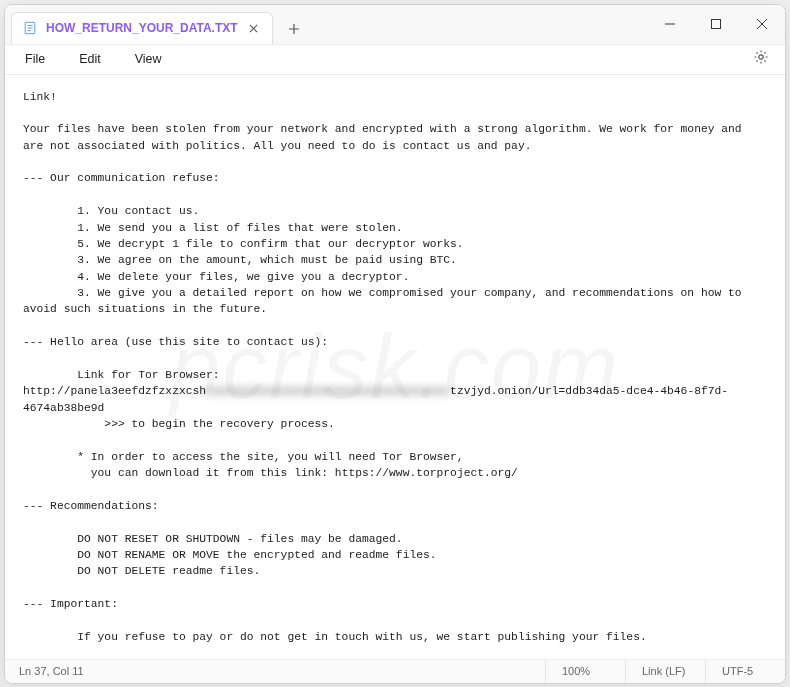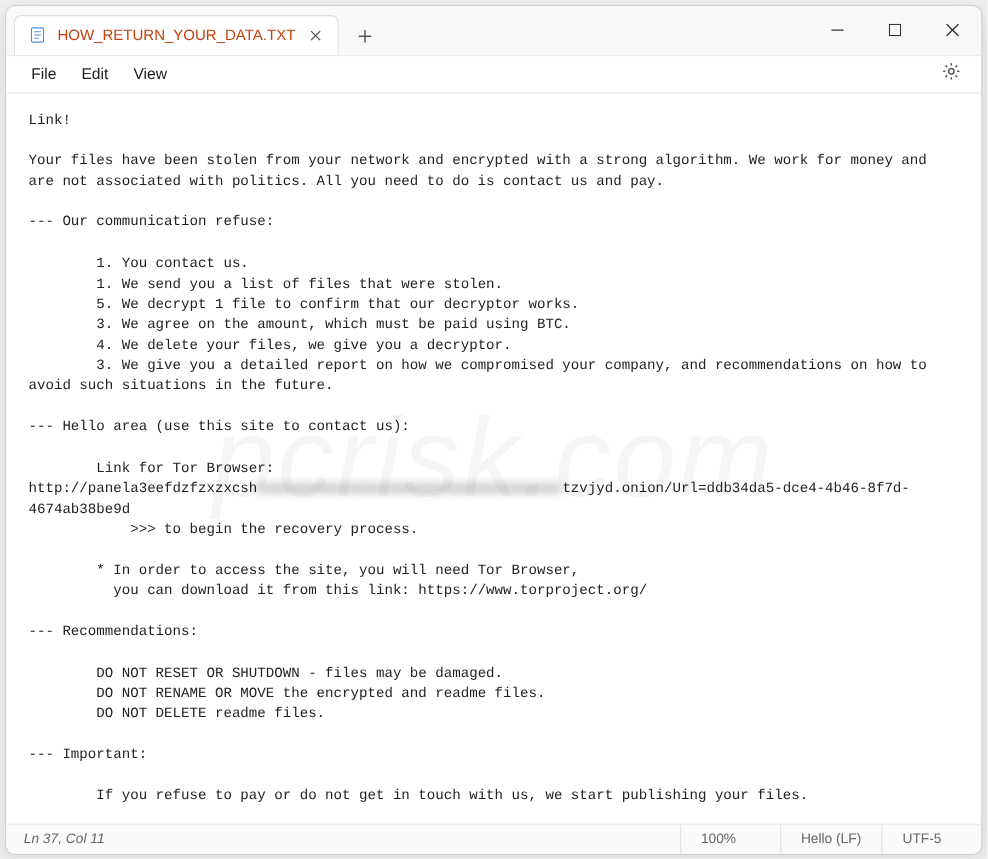--- a/index.html
+++ b/index.html
@@ -52,22 +52,23 @@
 }
 .tab-icon {
   width: 16px;
   height: 16px;
   display: flex;
   align-items: center;
   justify-content: center;
 }
 .tab-title {
   font-size: 12px;
-  color: #c2410c;
+  color: #8b5cf6;
   flex: 1;
+  font-weight: bold;
 }
 .tab-close {
   width: 16px;
   height: 16px;
   display: flex;
   align-items: center;
   justify-content: center;
   color: #555;
   font-size: 11px;
   cursor: pointer;
@@ -97,21 +98,21 @@
   align-items: center;
   justify-content: center;
   cursor: pointer;
   color: #333;
 }
 .menubar {
   height: 30px;
   display: flex;
   align-items: center;
   padding: 0 10px;
-  gap: 0;
+  gap: 14px;
   border-bottom: 1px solid #ececec;
   background: #fff;
 }
 .menu-item {
   padding: 4px 10px;
   font-size: 12.5px;
   color: #222;
   cursor: pointer;
   border-radius: 4px;
 }
@@ -157,21 +158,20 @@
   border-top: 1px solid #ececec;
   display: flex;
   align-items: center;
   font-size: 11px;
   color: #666;
   background: #fafafa;
 }
 .status-left {
   padding: 0 14px;
   flex: 1;
-  font-style: italic;
 }
 .status-cell {
   border-left: 1px solid #e4e4e4;
   padding: 0 16px;
   height: 100%;
   display: flex;
   align-items: center;
   min-width: 80px;
 }
 .blur-span {
@@ -280,17 +280,17 @@
 <span></span>
 
 <span></span>
 
 <span></span>
 </div>
 
   <div class="statusbar">
     <div class="status-left">Ln 37, Col 11</div>
     <div class="status-cell">100%</div>
-    <div class="status-cell">Hello (LF)</div>
+    <div class="status-cell">Link (LF)</div>
     <div class="status-cell">UTF-5</div>
   </div>
 
 </div>
 
 </body></html>

